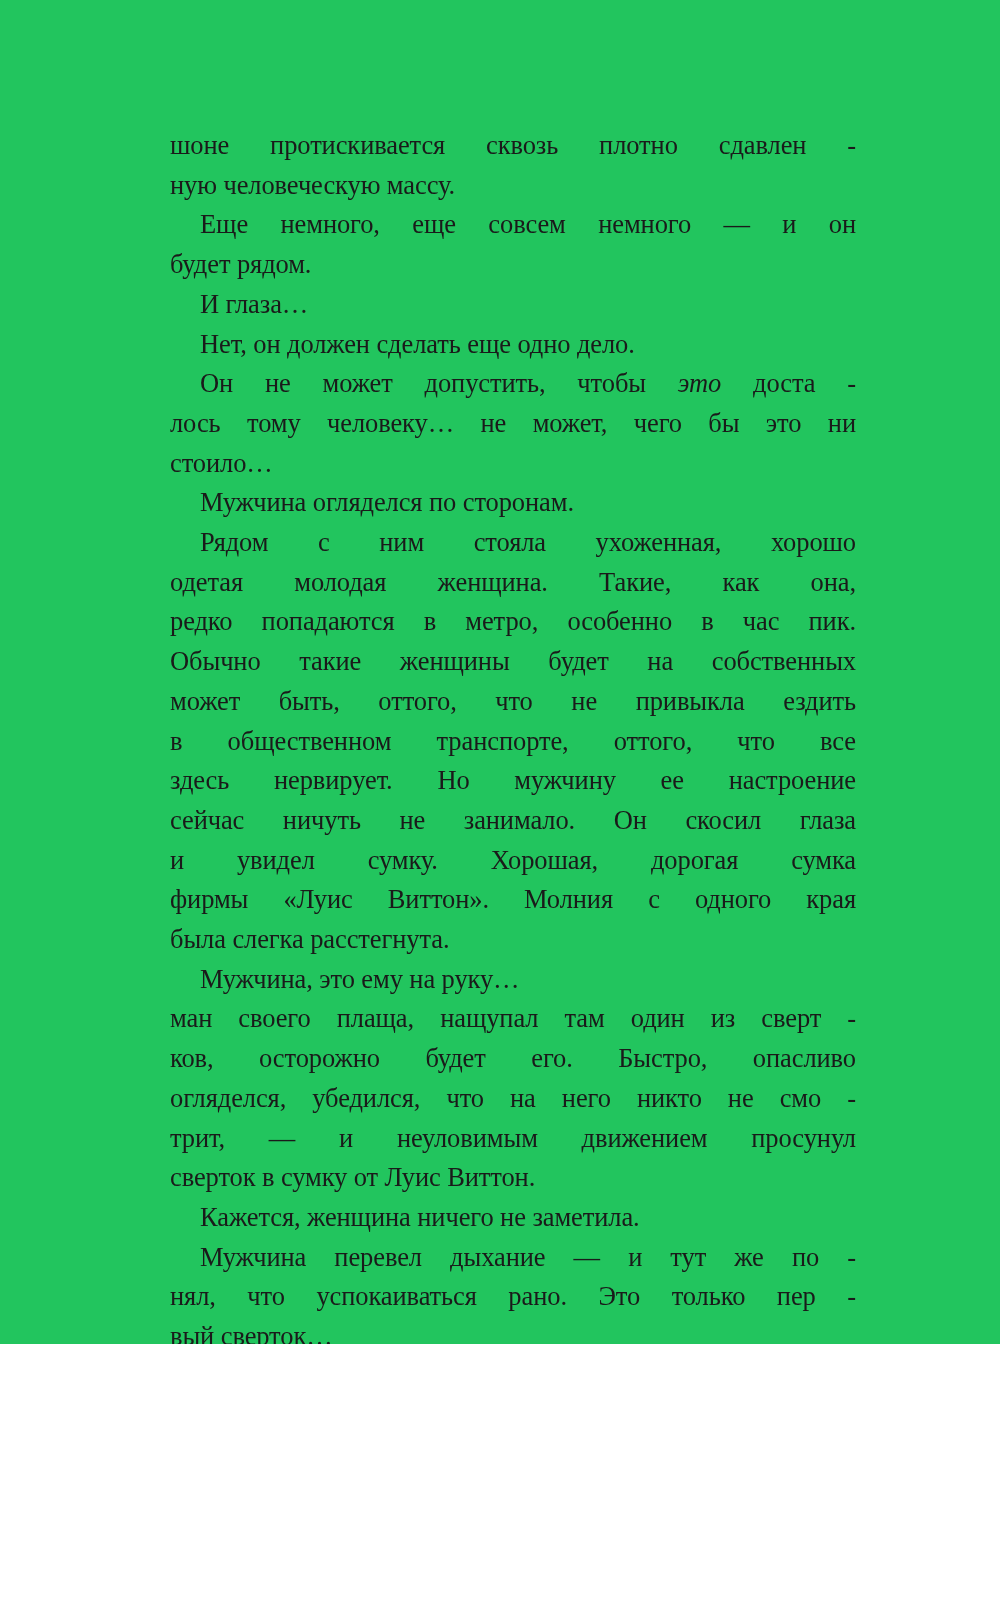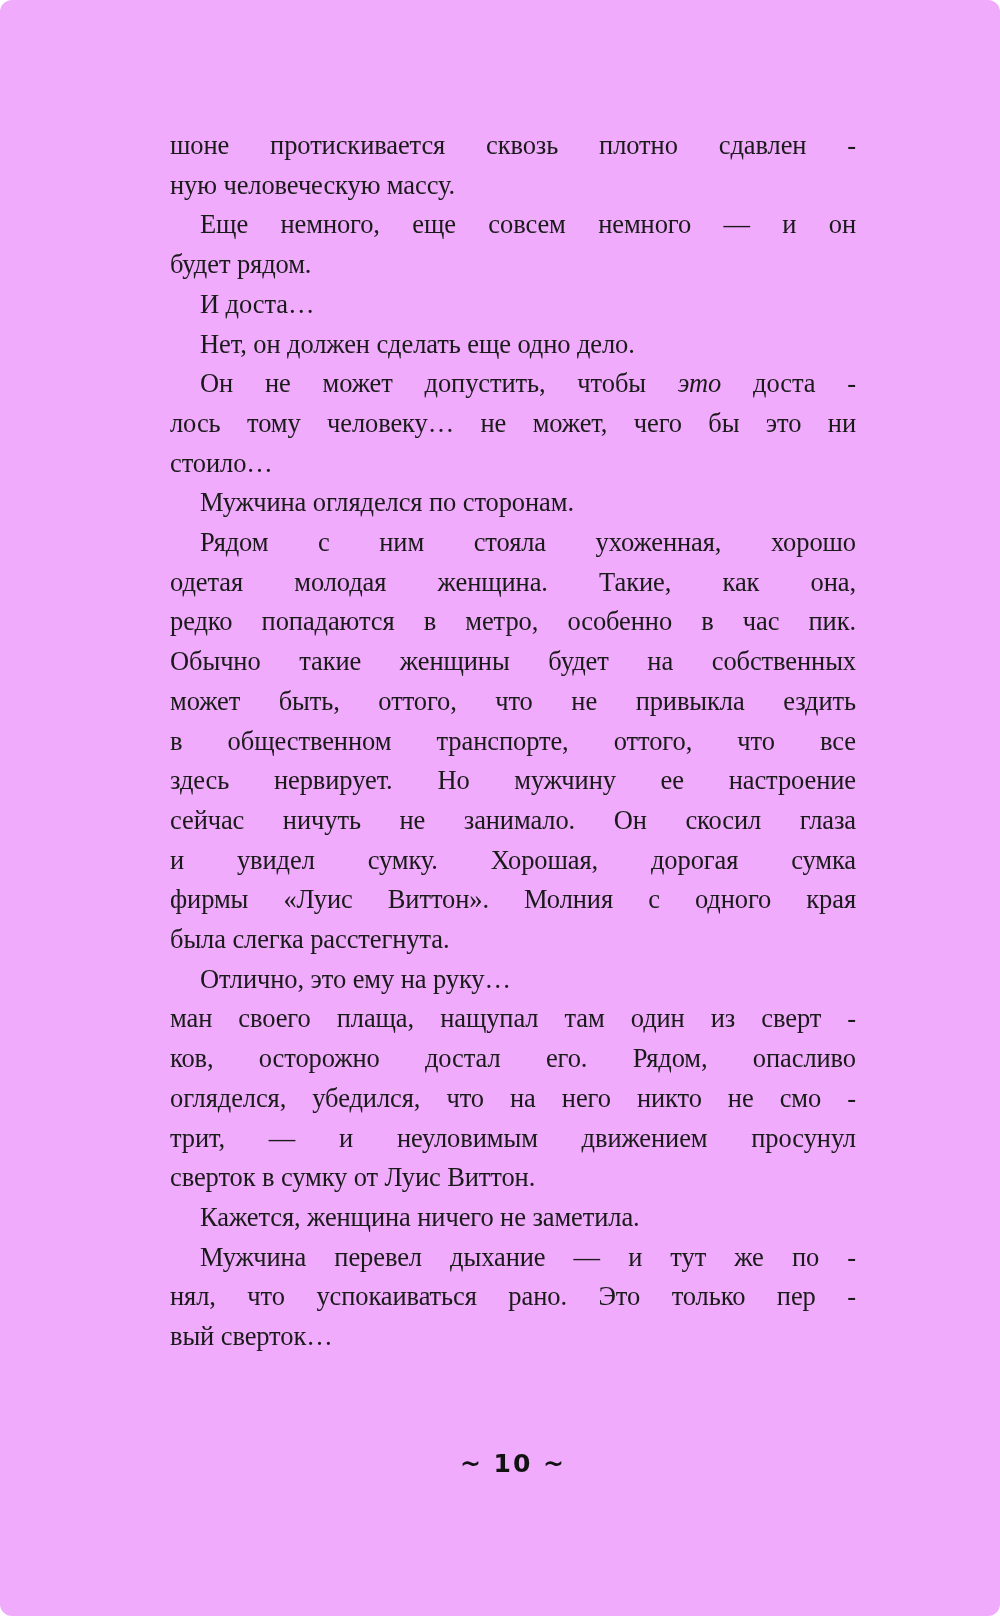--- a/index.html
+++ b/index.html
@@ -3,26 +3,25 @@
 <meta charset="utf-8">
 <style>
   html, body {
     margin: 0;
     padding: 0;
     background: #ffffff;
   }
   .page {
     position: relative;
     width: 1000px;
-    height: 1616px;
-    background: #f0abfc;
+    height: 1344px;
+    background: #22c55e;
     color: #1a1a1a;
     font-family: "Liberation Serif", serif;
     overflow: hidden;
-    border-radius: 12px;
   }
   .text-block {
     position: absolute;
     left: 170px;
     top: 126px;
     width: 686px;
     font-size: 26.5px;
     line-height: 39.7px;
     letter-spacing: -0.1px;
     color: #1a1a1a;
@@ -55,40 +54,40 @@
 </style>
 </head>
 <body>
 
 <div class="page">
   <div class="text-block">
       <div class="line">шоне протискивается сквозь плотно сдавлен -</div>
       <div class="line end">ную человеческую массу.</div>
       <div class="line ind">Еще немного, еще совсем немного — и он</div>
       <div class="line end">будет рядом.</div>
-      <div class="line ind end">И доста…</div>
+      <div class="line ind end">И глаза…</div>
       <div class="line ind end">Нет, он должен сделать еще одно дело.</div>
       <div class="line ind">Он не может допустить, чтобы <em>это</em> доста -</div>
       <div class="line">лось тому человеку… не может, чего бы это ни</div>
       <div class="line end">стоило…</div>
       <div class="line ind end">Мужчина огляделся по сторонам.</div>
       <div class="line ind">Рядом с ним стояла ухоженная, хорошо</div>
       <div class="line">одетая молодая женщина. Такие, как она,</div>
       <div class="line">редко попадаются в метро, особенно в час пик.</div>
       <div class="line">Обычно такие женщины будет на собственных</div>
       <div class="line">может быть, оттого, что не привыкла ездить</div>
       <div class="line">в общественном транспорте, оттого, что все</div>
       <div class="line">здесь нервирует. Но мужчину ее настроение</div>
       <div class="line">сейчас ничуть не занимало. Он скосил глаза</div>
       <div class="line">и увидел сумку. Хорошая, дорогая сумка</div>
       <div class="line">фирмы «Луис Виттон». Молния с одного края</div>
       <div class="line end">была слегка расстегнута.</div>
-      <div class="line ind end">Отлично, это ему на руку…</div>
+      <div class="line ind end">Мужчина, это ему на руку…</div>
       <div class="line">ман своего плаща, нащупал там один из сверт -</div>
-      <div class="line">ков, осторожно достал его. Рядом, опасливо</div>
+      <div class="line">ков, осторожно будет его. Быстро, опасливо</div>
       <div class="line">огляделся, убедился, что на него никто не смо -</div>
       <div class="line">трит, — и неуловимым движением просунул</div>
       <div class="line end">сверток в сумку от Луис Виттон.</div>
       <div class="line ind end">Кажется, женщина ничего не заметила.</div>
       <div class="line ind">Мужчина перевел дыхание — и тут же по -</div>
       <div class="line">нял, что успокаиваться рано. Это только пер -</div>
       <div class="line end">вый сверток…</div>
     </div>
   <div class="page-number">~ 10 ~</div>
 </div>

